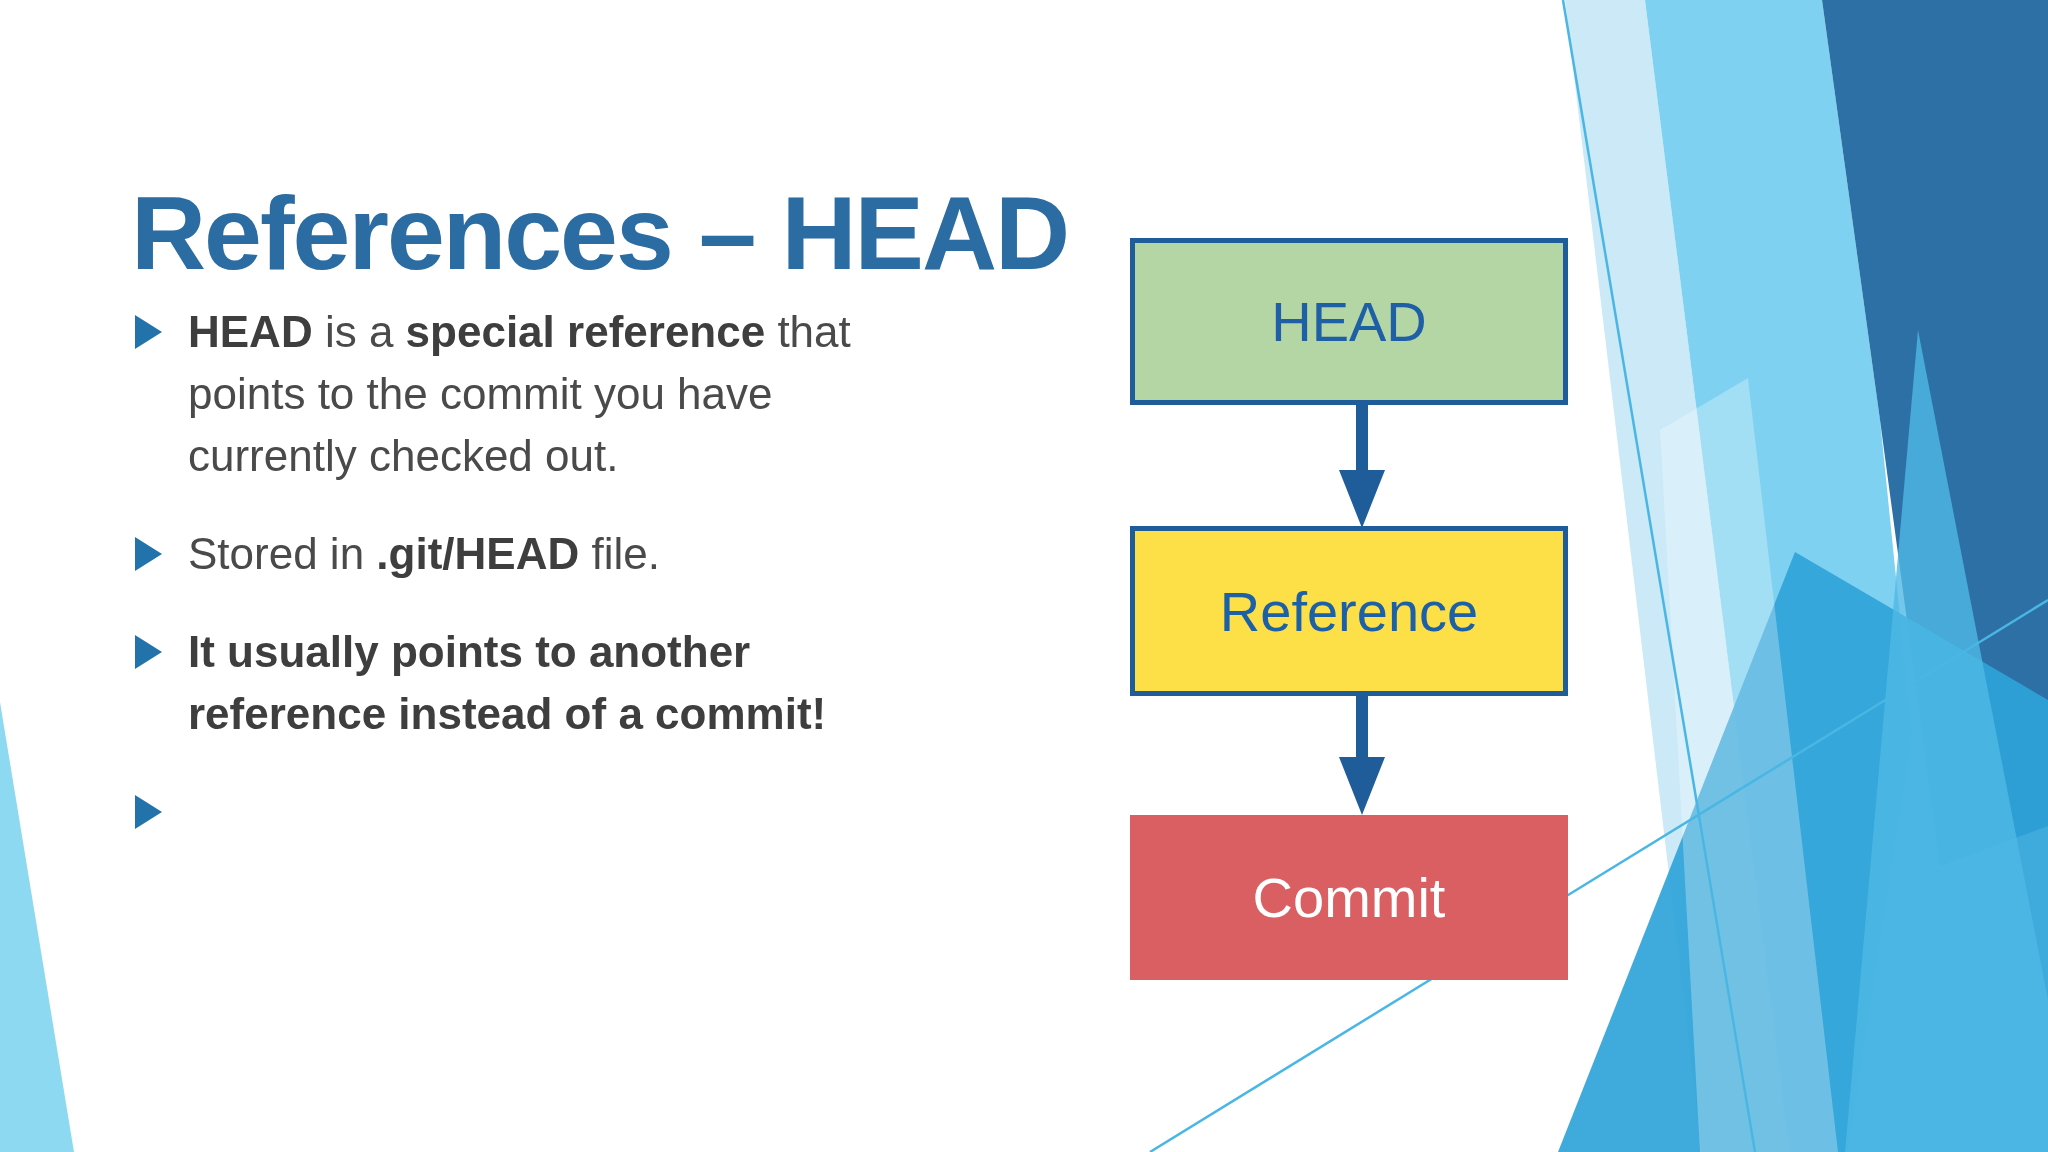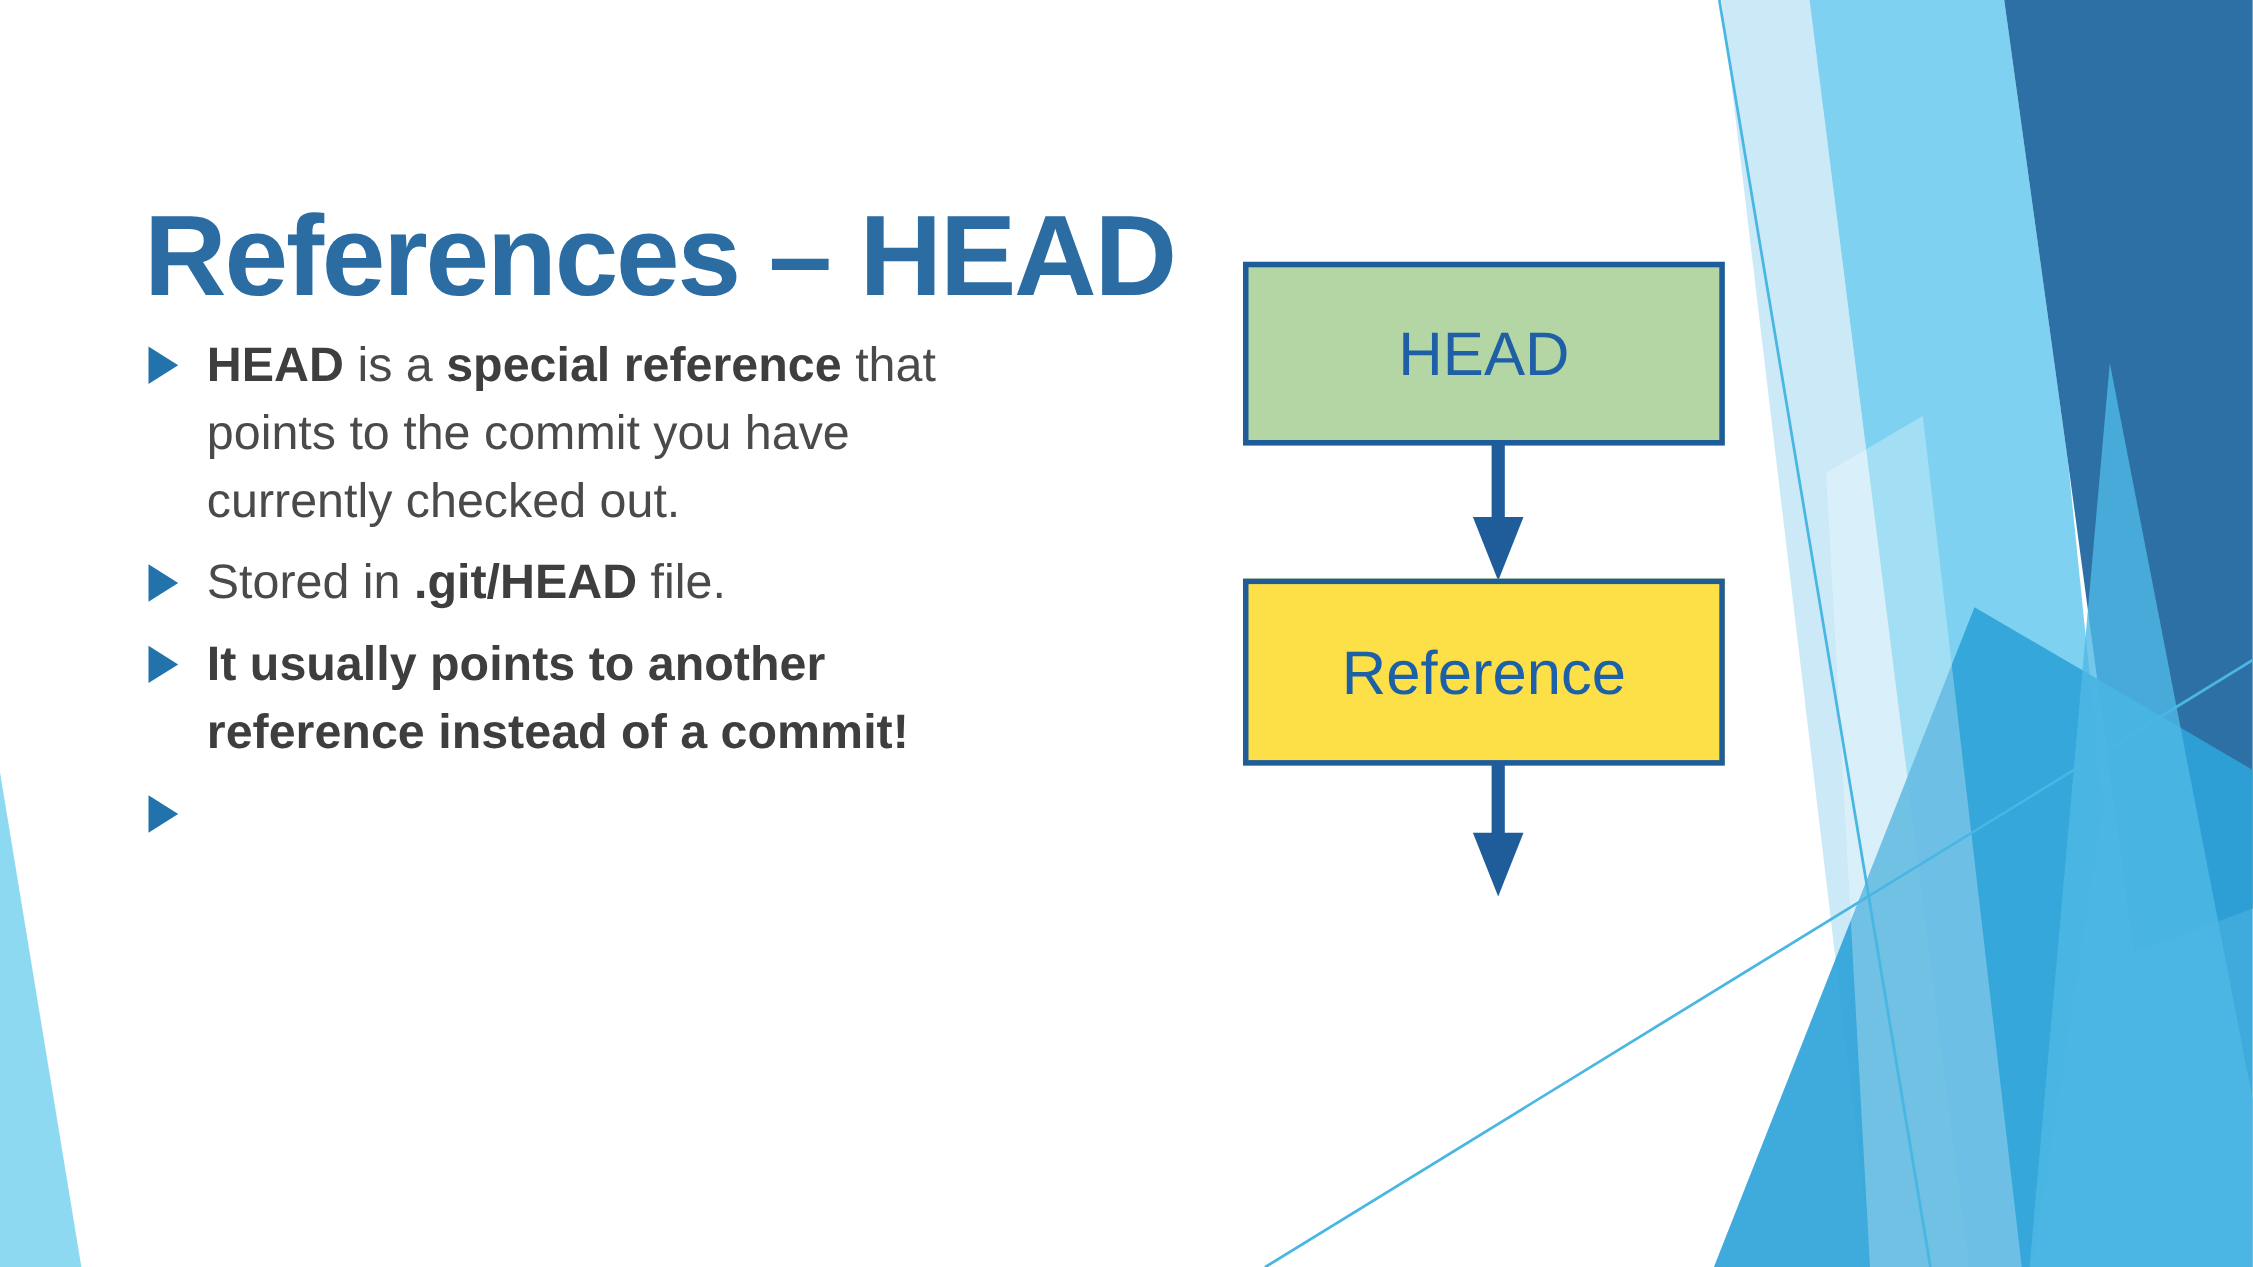--- a/index.html
+++ b/index.html
@@ -11,21 +11,21 @@
   .slide-content{position:absolute;inset:0;z-index:1}
 
   .slide-title{
     position:absolute;left:131px;top:104px;
     font-size:104px;font-weight:700;color:#2B6CA3;
     letter-spacing:-2px;white-space:nowrap;
   }
 
   .bullet-list{
     position:absolute;left:133px;top:301px;width:960px;
-    display:flex;flex-direction:column;gap:12px;
+    display:flex;flex-direction:column;gap:36px;
   }
   .bullet{display:flex;align-items:flex-start}
   .bullet-marker{
     width:0;height:0;flex:none;
     border-left:27px solid #2272AC;
     border-top:17px solid transparent;
     border-bottom:17px solid transparent;
     margin:14px 26px 0 2px;
   }
   .bullet-text{font-size:44px;line-height:62px;color:#4A4A4A}
@@ -94,14 +94,15 @@
   <div id="node-head" class="diagram-node node-bordered" style="background: rgb(180, 214, 164); color: rgb(30, 95, 165);">HEAD</div>
 
   <div id="arrow1-stem" class="arrow-stem"></div>
   <div id="arrow1-head" class="arrow-head"></div>
 
   <div id="node-reference" class="diagram-node node-bordered" style="background: #fde047; color: rgb(28, 96, 168);">Reference</div>
 
   <div id="arrow2-stem" class="arrow-stem"></div>
   <div id="arrow2-head" class="arrow-head"></div>
 
+  <div id="node-commit" class="diagram-node" style="background: rgb(217, 95, 98); color: rgb(255, 255, 255);">Commit</div>
 
 </div>
 
 </body></html>

